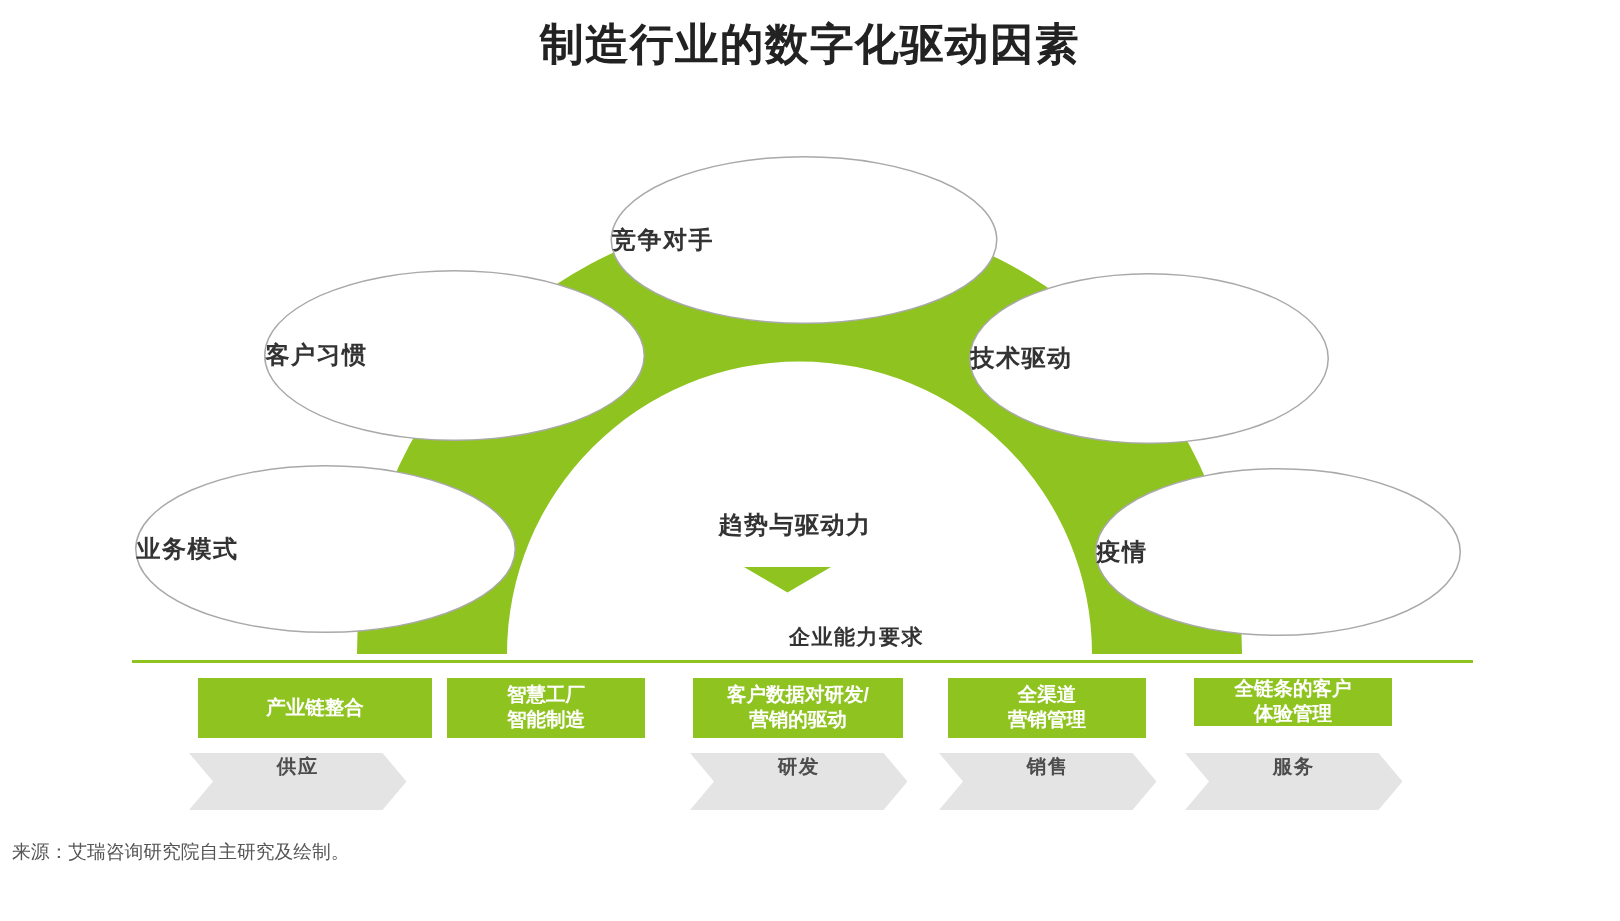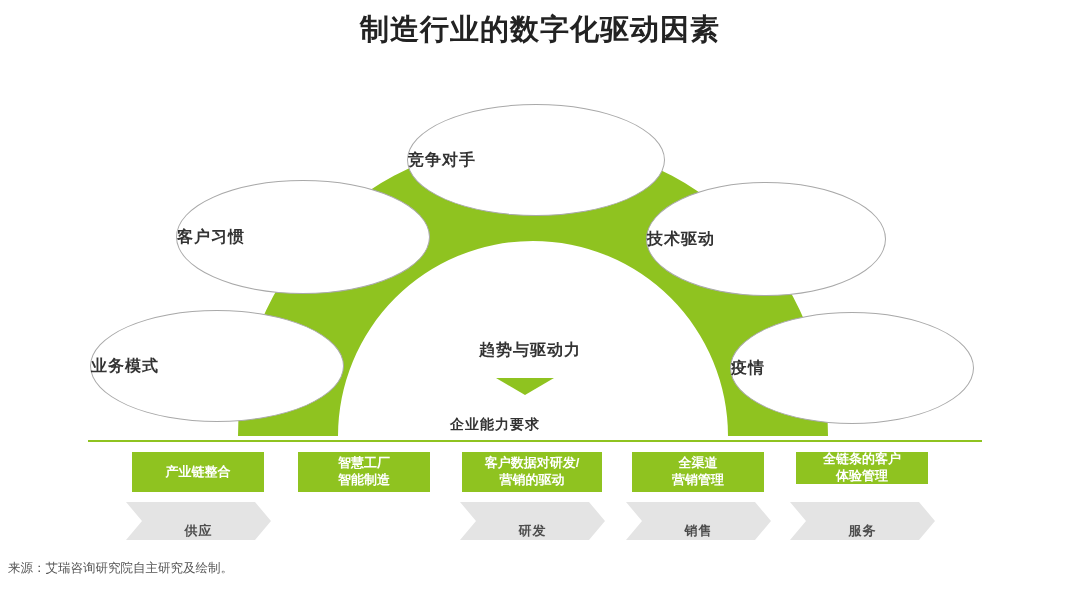--- a/index.html
+++ b/index.html
@@ -21,34 +21,34 @@
   .center-label{
     position:absolute;z-index:3;text-align:center;
     font-size:16px;font-weight:bold;color:#333;letter-spacing:1px;
   }
   .down-tri{
     position:absolute;z-index:3;width:0;height:0;
     border-left:29px solid transparent;border-right:29px solid transparent;
     border-top:17px solid #8fc320;
   }
   .cap-label{
-    position:absolute;z-index:3;text-align:left;
+    position:absolute;z-index:3;text-align:right;
     font-size:14px;font-weight:bold;color:#333;letter-spacing:1px;
   }
   .green-line{
     position:absolute;z-index:3;height:2px;background:#8fc320;
   }
   .capbox{
     position:absolute;z-index:3;background:#8fc320;color:#fff;
     display:flex;flex-direction:column;align-items:center;justify-content:center;
     font-size:13px;font-weight:bold;line-height:1.3;text-align:center;
   }
   .chev{
     position:absolute;z-index:3;background:#e4e4e4;color:#4d4d4d;
-    display:flex;align-items:flex-end;justify-content:center;
+    display:flex;align-items:flex-start;justify-content:center;
     font-size:13px;font-weight:600;letter-spacing:1px;
     clip-path:polygon(0 0,calc(100% - 16px) 0,100% 50%,calc(100% - 16px) 100%,0 100%,16px 50%);
   }
   .source{
     position:absolute;left:8px;top:560px;z-index:3;
     font-size:12.5px;color:#555;
   }
   .footer{
     position:absolute;left:0;bottom:0;width:100%;height:30px;z-index:3;
     background:#ebebeb;display:flex;align-items:center;justify-content:space-between;
@@ -83,21 +83,21 @@
   </div>
 
   <div class="center-label" style="left:445px;top:340px;width:170px;">趋势与驱动力</div>
 
   <div class="down-tri" style="left:496px;top:378px;"></div>
 
   <div class="cap-label" style="left:450px;top:416px;width:166px;">企业能力要求</div>
 
   <div class="green-line" style="left:88px;top:440px;width:894px;"></div>
 
-  <div class="capbox" style="left:132px;top:452px;width:132px;height:40px;">
+  <div class="capbox" style="left:132px;top:452px;width:156px;height:40px;">
     <span>产业链整合</span>
     <span></span>
   </div>
   <div class="capbox" style="left:298px;top:452px;width:132px;height:40px;">
     <span>智慧工厂</span>
     <span>智能制造</span>
   </div>
   <div class="capbox" style="left:462px;top:452px;width:140px;height:40px;">
     <span>客户数据对研发/</span>
     <span>营销的驱动</span>

